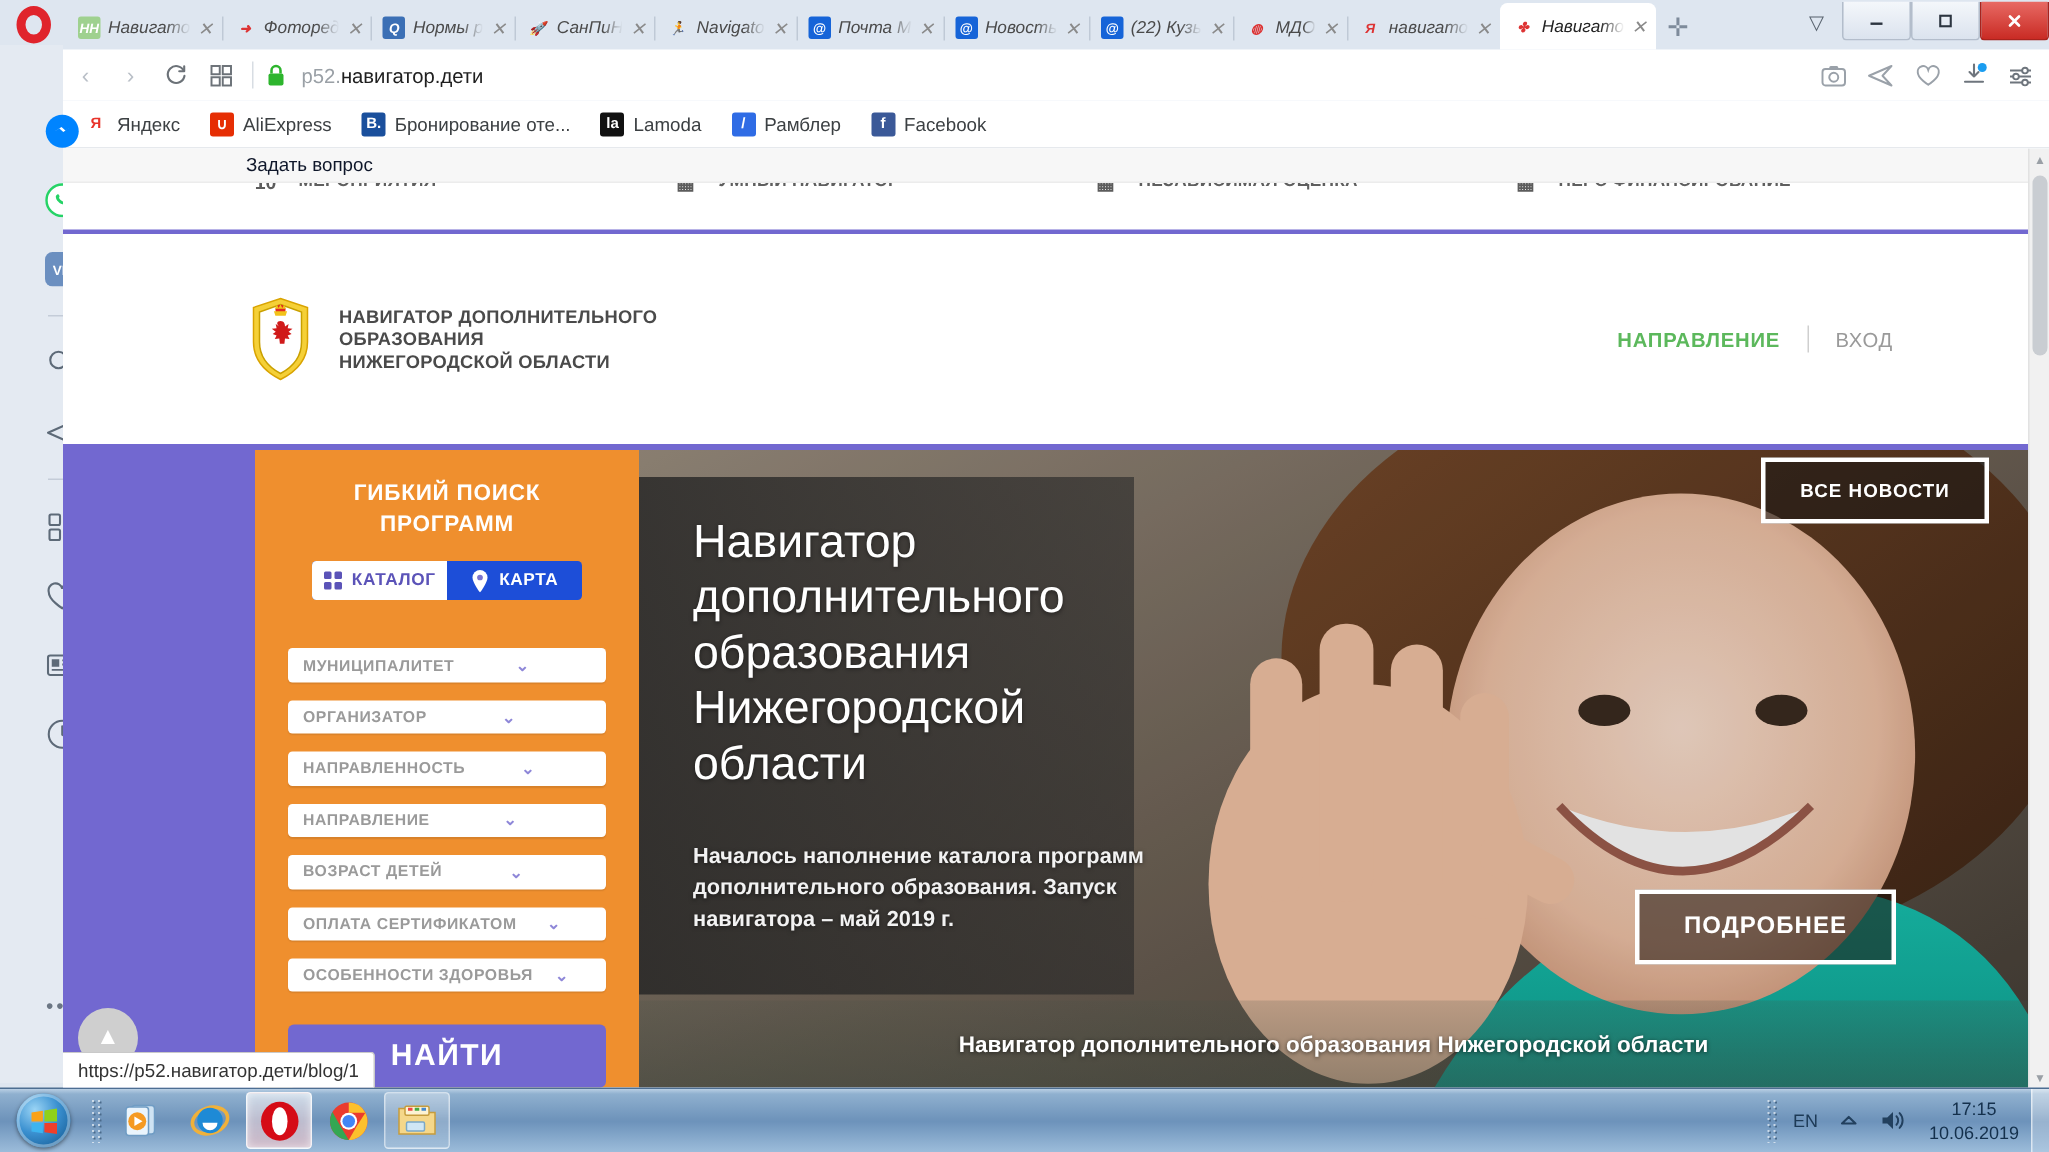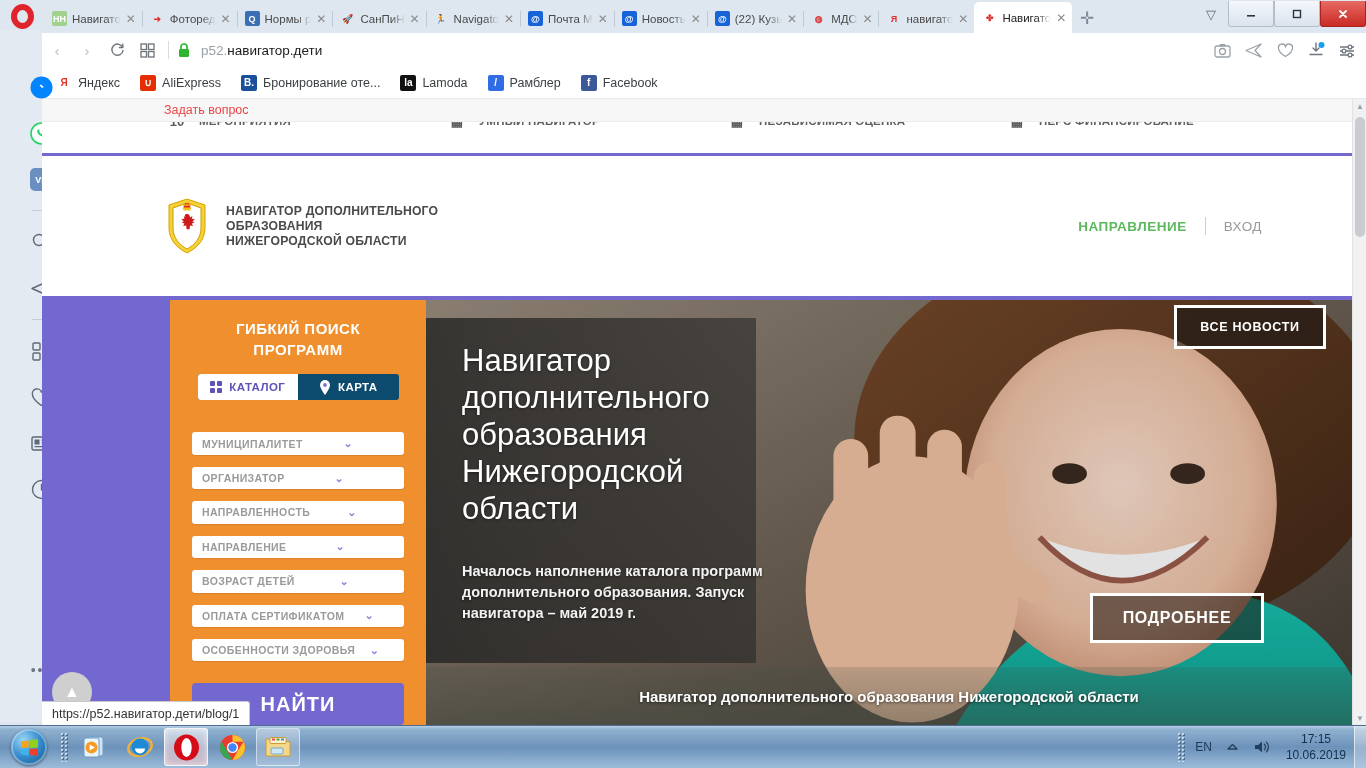--- a/index.html
+++ b/index.html
@@ -32,21 +32,21 @@
     border: 6px solid #e0242c; background: transparent;
   }
   .tabs { display: flex; align-items: flex-end; height: 33px; flex: 0 1 auto; min-width: 0; }
   .tab {
     position: relative;
     height: 29px; min-width: 0;
     display: flex; align-items: center;
     padding: 0 4px 0 8px;
     font-size: 11.5px; color: #4a4a4a;
     background: transparent;
-    max-width: 104px; flex: 0 0 auto;
+    max-width: 104px; flex: 0 0 auto; font-style: italic;
   }
   .tab + .tab::before {
     content: ""; position: absolute; left: 0; top: 7px;
     width: 1px; height: 16px; background: #bfc9d6;
   }
   .tab.active {
     background: #ffffff;
     border-radius: 5px 5px 0 0;
     height: 31px;
     color: #222;
@@ -158,21 +158,21 @@
   }
 
   
   .page { position:absolute; left:0; top:0; width:1310px; height:626px; background:#fff; }
 
   
   .ask-strip {
     position:absolute; left:0; top:0; width:1310px; height:23px;
     background:#f7f7f7; border-bottom:1px solid #ececec;
     display:flex; align-items:center; padding-left:122px;
-    font-size:12.5px; color:#ef4444;
+    font-size:12.5px; color:#0f172a;
   }
 
   
   .topnav {
     position:absolute; left:0; top:23px; width:1310px; height:32px;
     background:#fff; overflow:hidden;
   }
   .topnav-inner { position:absolute; left:122px; top:-14px; display:flex; width:1120px; }
   .tn-item { display:flex; align-items:center; width:294px; }
   .tn-ico {
@@ -205,21 +205,21 @@
   .main-left { width:128px; background:#7268d0; }
   .searchpanel {
     width:256px; background:#ef8f2e; padding: 18px 20px 0 20px;
     display:flex; flex-direction:column; align-items:center;
   }
   .sp-title {
     font-size:15px; font-weight:bold; color:#fff; text-align:center;
     letter-spacing:.5px; line-height:21px; margin-bottom:14px;
   }
   .sp-toggle {
-    width:201px; height:33px; background:#0c4a6e; border-radius:3px;
+    width:180px; height:33px; background:#1d4ed8; border-radius:3px;
     display:flex; margin-bottom:32px; overflow:hidden;
   }
   .sp-toggle .seg {
     flex:1 1 50%; display:flex; align-items:center; justify-content:center; gap:7px;
     font-size:11.5px; font-weight:bold; letter-spacing:.4px;
   }
   .sp-toggle .seg.on { background:#fff; color:#5b53b8; }
   .sp-toggle .seg.off { color:#fff; }
   .dots-ico { display:grid; grid-template-columns:5px 5px; grid-gap:2px; }
   .dots-ico i { width:5px; height:5px; background:#5b53b8; border-radius:1px; display:block; }

